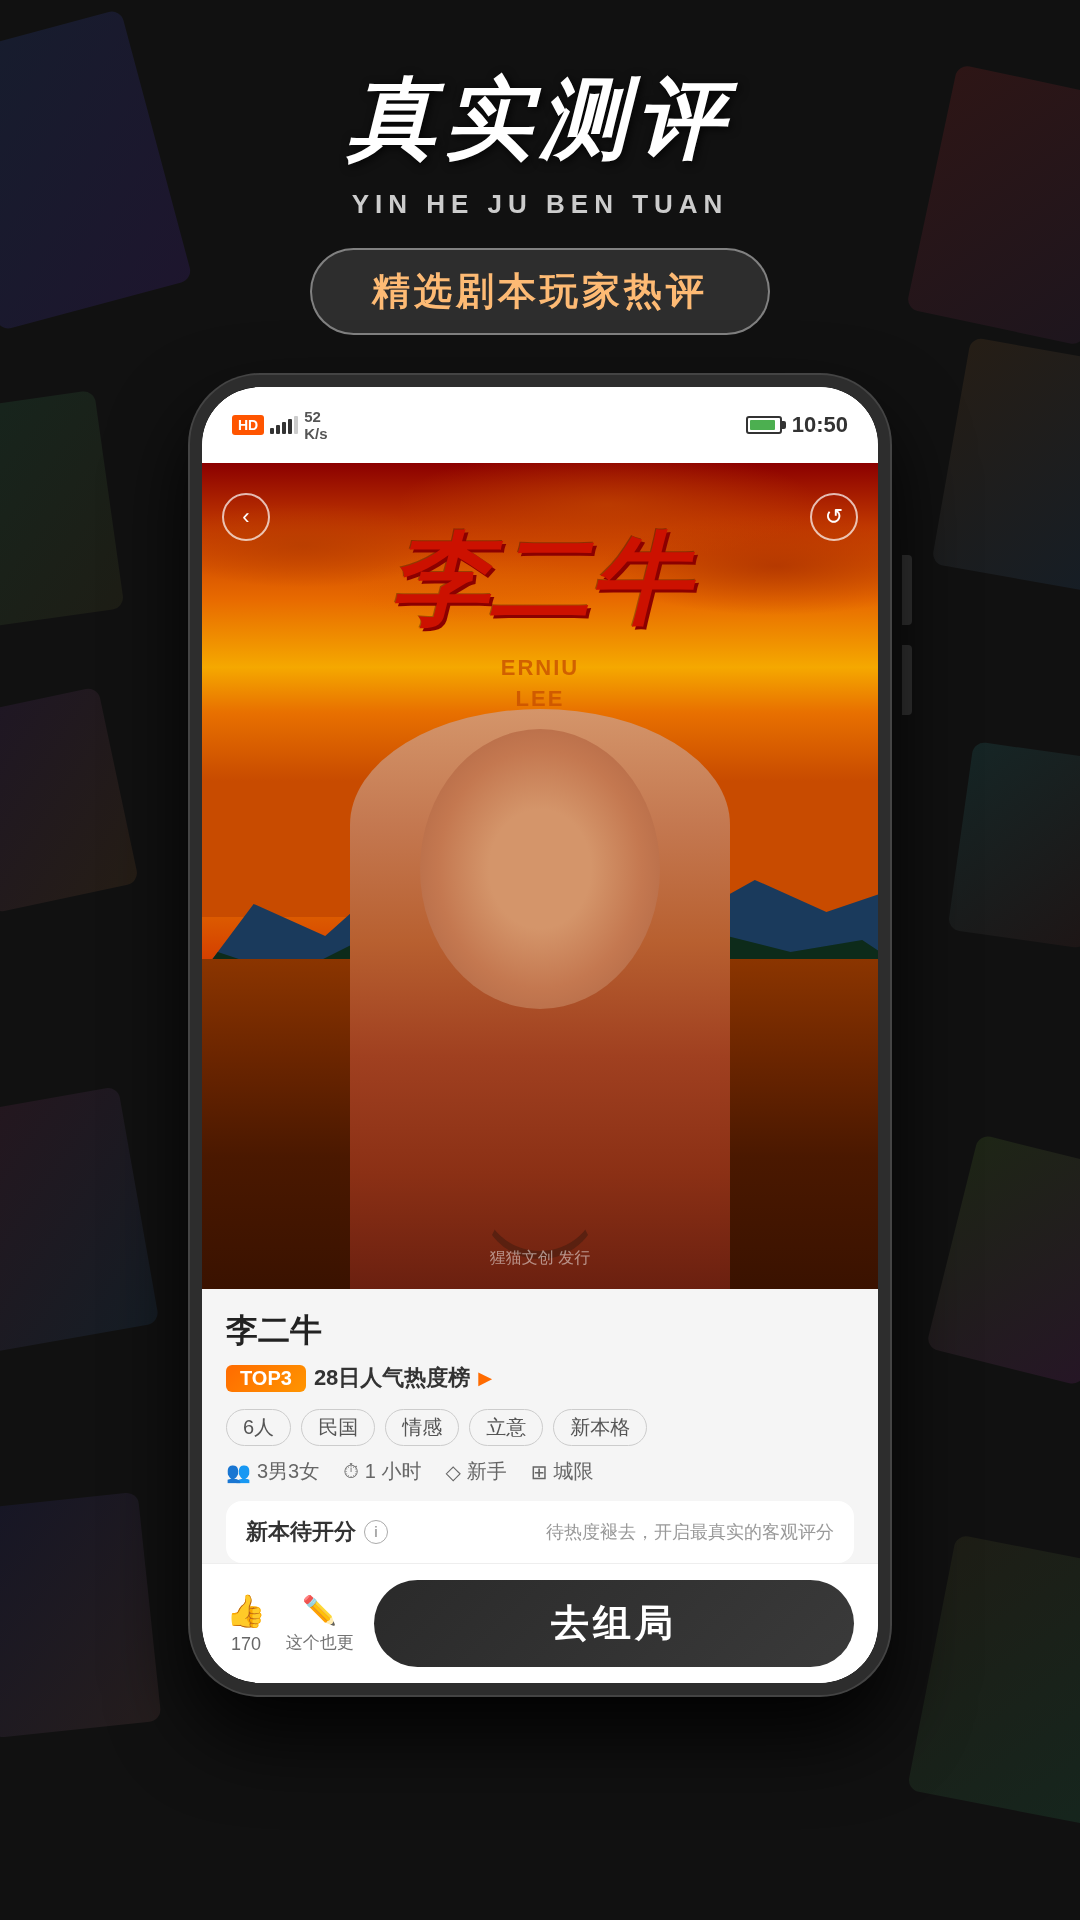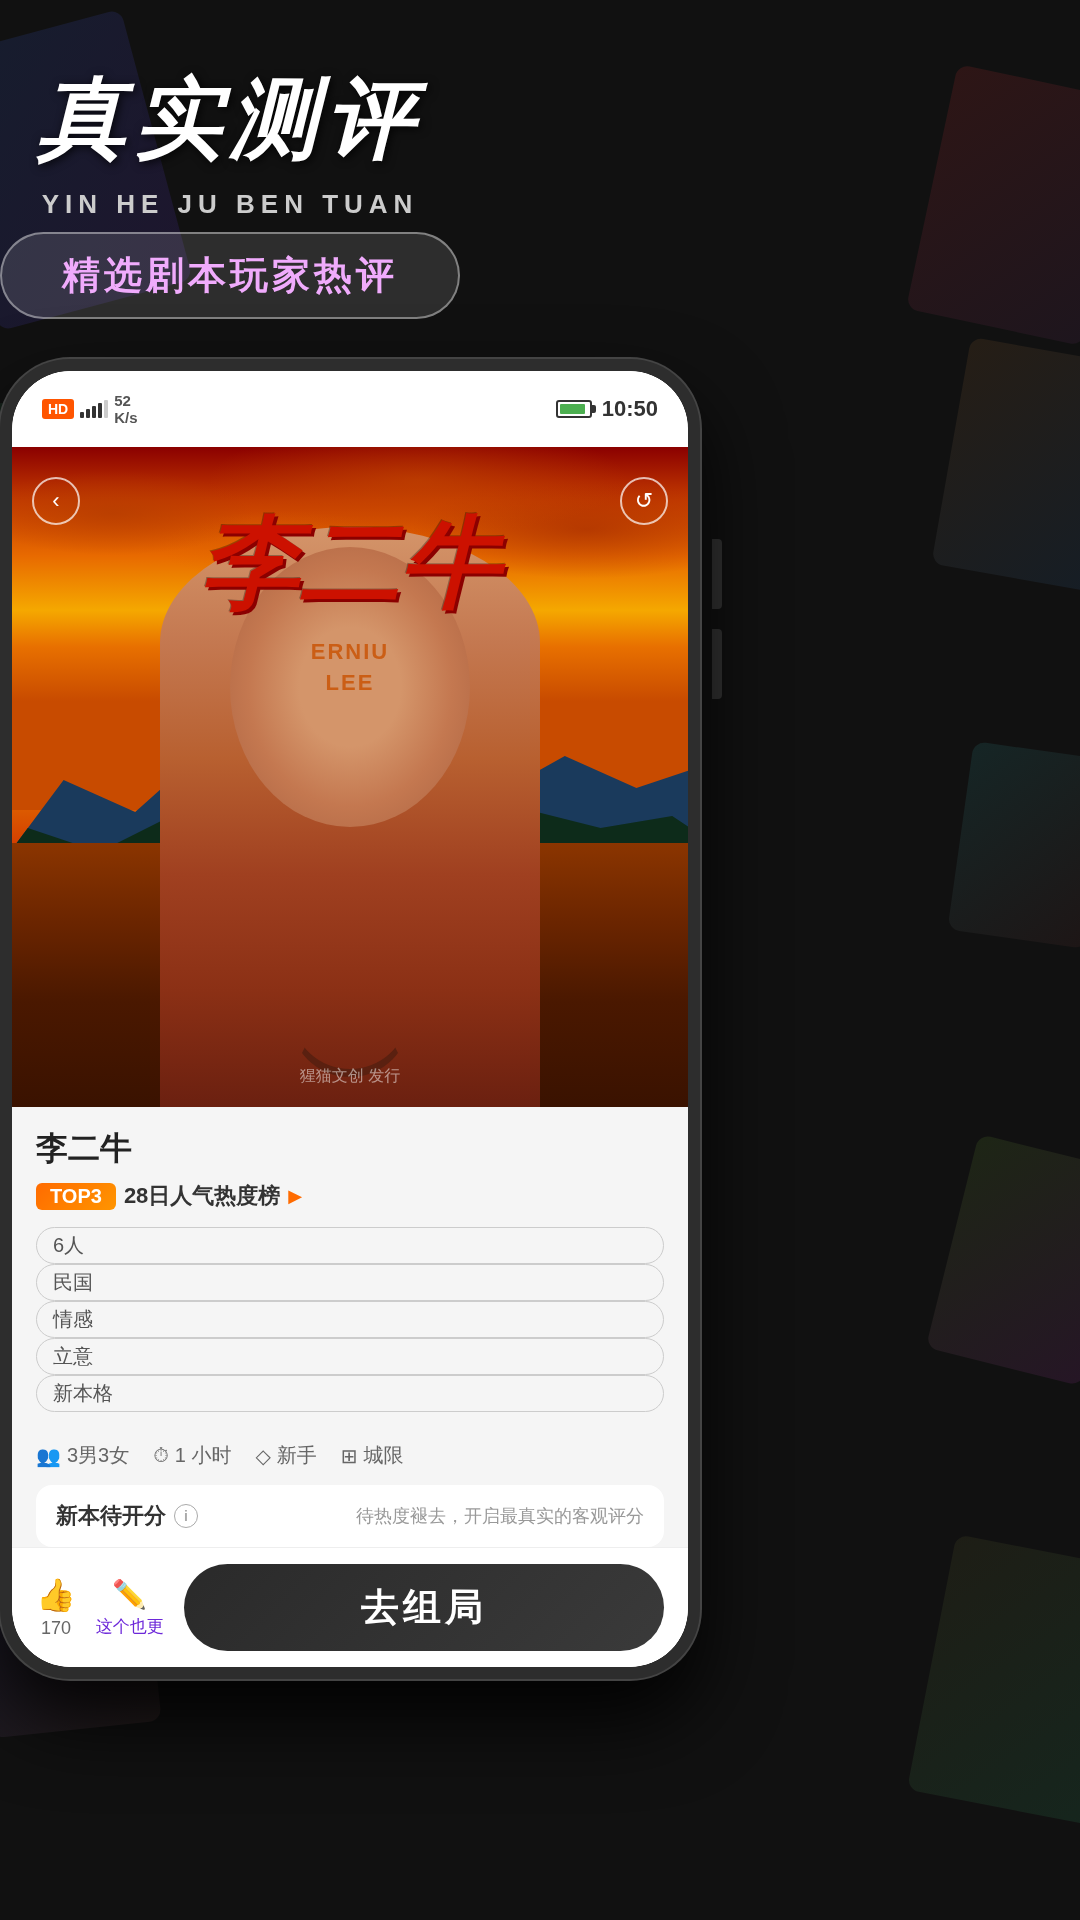--- a/index.html
+++ b/index.html
@@ -36,21 +36,21 @@
     }
 
     
     .page {
       position: relative;
       z-index: 10;
       width: 100%;
       height: 100%;
       display: flex;
       flex-direction: column;
-      align-items: flex-start;
+      align-items: center;
     }
 
     
     .branding {
       margin-top: 60px;
       display: flex;
       flex-direction: column;
       align-items: center;
       gap: 10px;
     }
@@ -65,27 +65,27 @@
     }
 
     .brand-subtitle-en {
       font-size: 26px;
       color: #ccc;
       letter-spacing: 6px;
       font-weight: 600;
     }
 
     .brand-subtitle-cn {
-      margin-top: 2px;
+      margin-top: 18px;
       background: rgba(255,255,255,0.12);
       border: 2px solid rgba(255,255,255,0.4);
       border-radius: 50px;
       padding: 16px 60px;
       font-size: 38px;
-      color: #f0abfc;
+      color: #fdba74;
       font-weight: 700;
       letter-spacing: 4px;
     }
 
     
     .phone-wrapper {
       margin-top: 40px;
       position: relative;
       width: 700px;
       height: 1320px;
@@ -440,23 +440,23 @@
       font-weight: 600;
     }
 
     .rank-arrow {
       color: #ff6b00;
       font-size: 18px;
     }
 
     .tags {
       display: flex;
+      gap: 10px;
       flex-wrap: wrap;
-      margin-bottom: 30px;
-      flex-direction: column;
+      margin-bottom: 12px;
     }
 
     .tag {
       border: 1px solid #ccc;
       border-radius: 20px;
       padding: 4px 16px;
       font-size: 20px;
       color: #555;
     }
 
@@ -551,21 +551,21 @@
       gap: 4px;
     }
 
     .review-icon {
       font-size: 28px;
       color: #555;
     }
 
     .review-label {
       font-size: 17px;
-      color: #6d28d9;
+      color: #737373;
     }
 
     .action-play {
       flex: 1;
       background: linear-gradient(135deg, #2a2a2a, #3a3a3a);
       color: #fff;
       font-size: 38px;
       font-weight: 700;
       text-align: center;
       padding: 18px;

